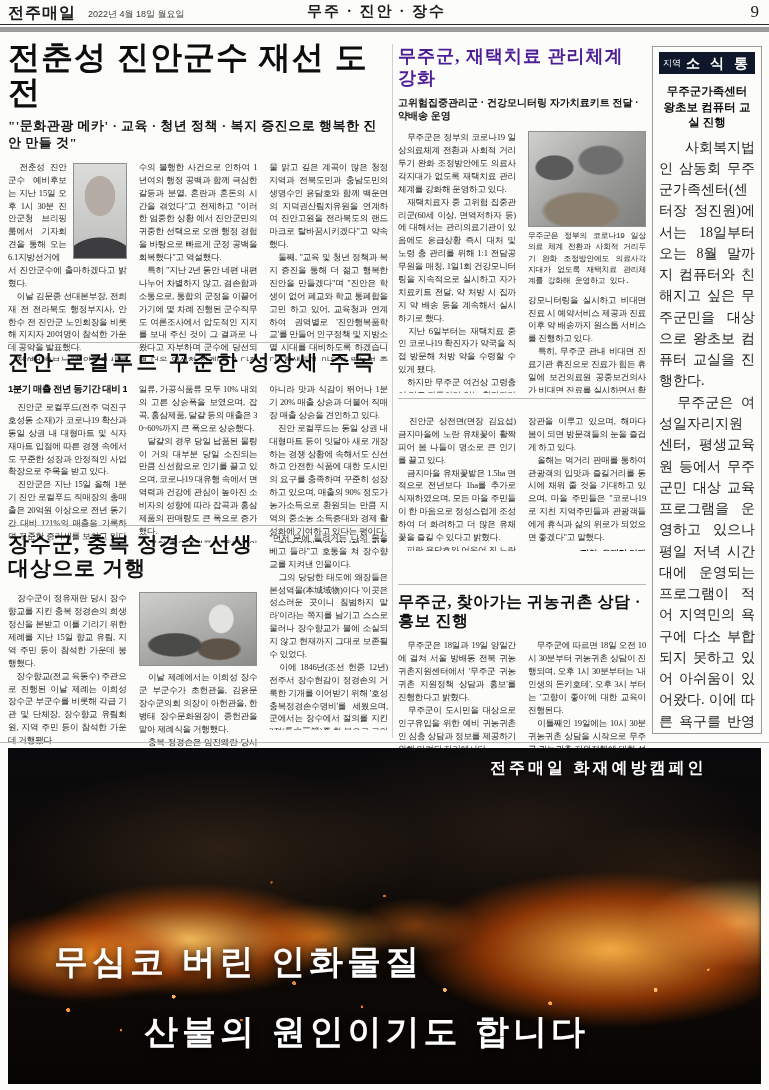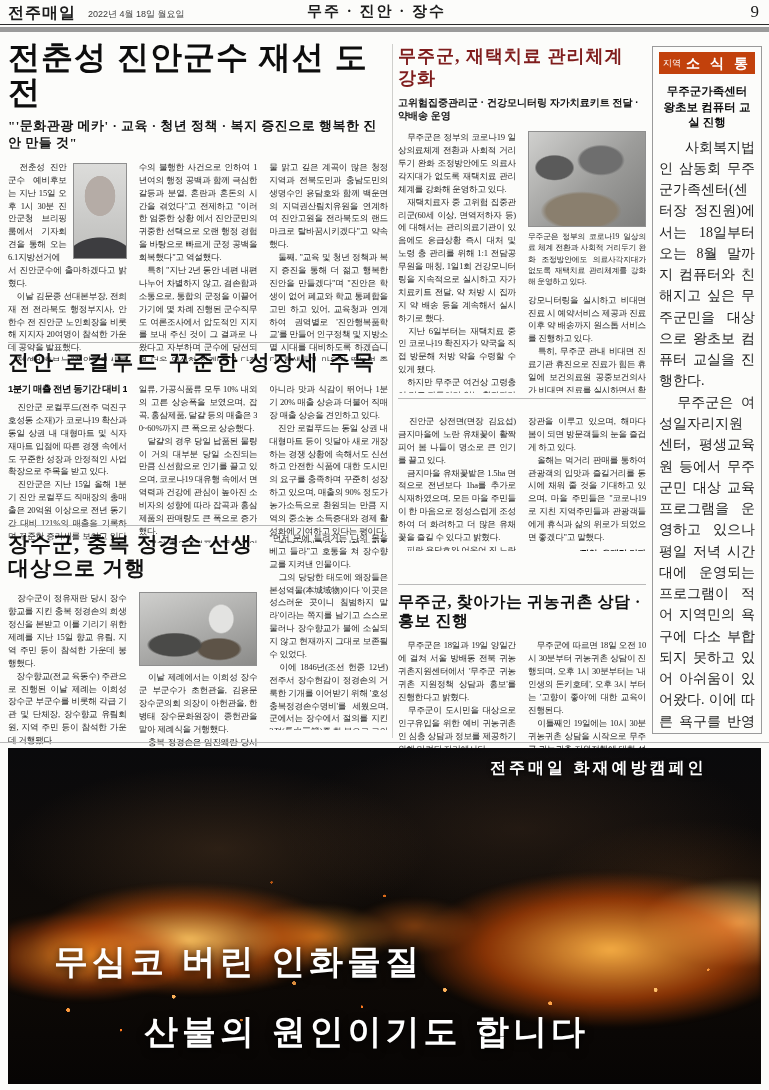--- a/index.html
+++ b/index.html
@@ -9,32 +9,32 @@
   #masthead{position:absolute;left:0;top:0;width:769px;height:24px;}
   .mh-paper{position:absolute;left:8px;top:5px;font:700 16px/1 "Liberation Sans",sans-serif;letter-spacing:1px;}
   .mh-date{position:absolute;left:88px;top:10px;font:400 9px/1 "Liberation Sans",sans-serif;color:#3a3a3a;}
   .mh-section{position:absolute;left:0;right:16px;top:4px;text-align:center;font:700 15px/1 "Liberation Serif",serif;letter-spacing:2px;}
   .mh-page{position:absolute;right:10px;top:3px;font:400 17px/1 "Liberation Serif",serif;}
   .rule-thin{position:absolute;left:0;top:24px;width:769px;height:1px;background:#2a2a2a;}
   .rule-thick{position:absolute;left:0;top:27px;width:769px;height:5px;background:#9b9b9b;}
   
   .headline-main{font:900 32px/1.08 "Liberation Sans",sans-serif;letter-spacing:1px;color:#0d0d0d;}
   .headline-serif-lg{font:700 21px/1.15 "Liberation Serif",serif;letter-spacing:3px;color:#111;}
-  .headline-serif-md{font:700 18px/1.2 "Liberation Serif",serif;letter-spacing:1px;color:#7f1d1d;}
+  .headline-serif-md{font:700 18px/1.2 "Liberation Serif",serif;letter-spacing:1px;color:#4c1d95;}
   .headline-serif-sm{font:700 16px/1.2 "Liberation Serif",serif;letter-spacing:0.5px;color:#111;}
   .subhead-main{font:700 13px/1.3 "Liberation Serif",serif;letter-spacing:0.5px;margin-top:9px;color:#141414;}
   .subhead-sm{font:700 10px/1.3 "Liberation Sans",sans-serif;margin-top:7px;color:#141414;}
   .cols{display:flex;gap:12px;margin-top:9px;}
   .col{flex:1;overflow:hidden;text-align:justify;white-space:pre-line;word-break:break-all;
        font-size:8.6px;line-height:1.5;letter-spacing:-0.2px;color:#222;}
   .kicker{font:700 9.5px/1.25 "Liberation Sans",sans-serif;letter-spacing:-0.5px;color:#0d0d0d;
           margin-bottom:6px;white-space:nowrap;overflow:hidden;}
   .byline{text-align:right;font:700 8.6px/1.4 "Liberation Serif",serif;color:#111;margin-top:3px;}
   .caption{font-size:7.8px;line-height:1.45;text-align:justify;white-space:pre-line;word-break:break-all;
-           color:#1d1d1d;margin:4px 0 6px;}
+           color:#1d1d1d;margin:4px 0 6px;font-family:Liberation Mono, monospace;}
   .hline{position:absolute;height:1px;background:#b9b9b9;}
   .vsep{position:absolute;width:1px;background:#cfcfcc;}
   
   .ph{border:1px solid #8f8f8f;box-sizing:border-box;}
   .ph-portrait{float:right;width:54px;height:96px;margin:2px 0 4px 6px;
      background:
        radial-gradient(26px 34px at 50% 34%, #b5aca6 0 58%, transparent 60%),
        radial-gradient(60px 46px at 50% 108%, #3d3d40 0 60%, transparent 62%),
        linear-gradient(180deg,#dcdcda 0%,#c7c7c5 70%,#bebebc 100%);}
   .ph-news{width:100%;height:96px;
@@ -45,21 +45,21 @@
        linear-gradient(135deg,#d0d0ce 0%,#9c9c9a 55%,#7f7f7d 100%);}
   .ph-jangsu{width:100%;height:74px;margin-bottom:5px;
      background:
        radial-gradient(26px 30px at 70% 36%, #e3e3e1 0 45%, transparent 50%),
        radial-gradient(50px 22px at 30% 72%, #4a4a48 0 50%, transparent 56%),
        radial-gradient(40px 20px at 68% 78%, #5d5347 0 50%, transparent 58%),
        linear-gradient(160deg,#cfcfcd 0%,#a7a7a5 60%,#8b8b89 100%);}
   
   #sidebar{position:absolute;left:652px;top:46px;width:110px;height:688px;border:1px solid #9a9a9a;
            box-sizing:border-box;padding:5px 6px;overflow:hidden;background:#fcfcfa;}
-  .sb-bar{background:#c2410c;color:#fff;height:22px;display:flex;align-items:center;justify-content:center;gap:5px;}
+  .sb-bar{background:#0f172a;color:#fff;height:22px;display:flex;align-items:center;justify-content:center;gap:5px;}
   .sb-kicker{font:400 9px/1 "Liberation Sans",sans-serif;}
   .sb-title{font:700 14px/1 "Liberation Sans",sans-serif;letter-spacing:3px;}
   .sb-item-title{font:700 11.5px/1.35 "Liberation Sans",sans-serif;text-align:center;white-space:pre-line;
                  margin:10px 0 6px;color:#0e0e0e;}
   .sb-body{font-size:14px;line-height:1.52;text-align:justify;white-space:pre-line;word-break:break-all;color:#222;}
   .sb-byline{text-align:right;font:700 8.4px/1.5 "Liberation Serif",serif;margin-top:2px;}
   
   #firewrap{position:absolute;left:8px;top:748px;width:753px;height:336px;background:#060606;overflow:hidden;}
   .fire-smoke{position:absolute;inset:0;
      background:

